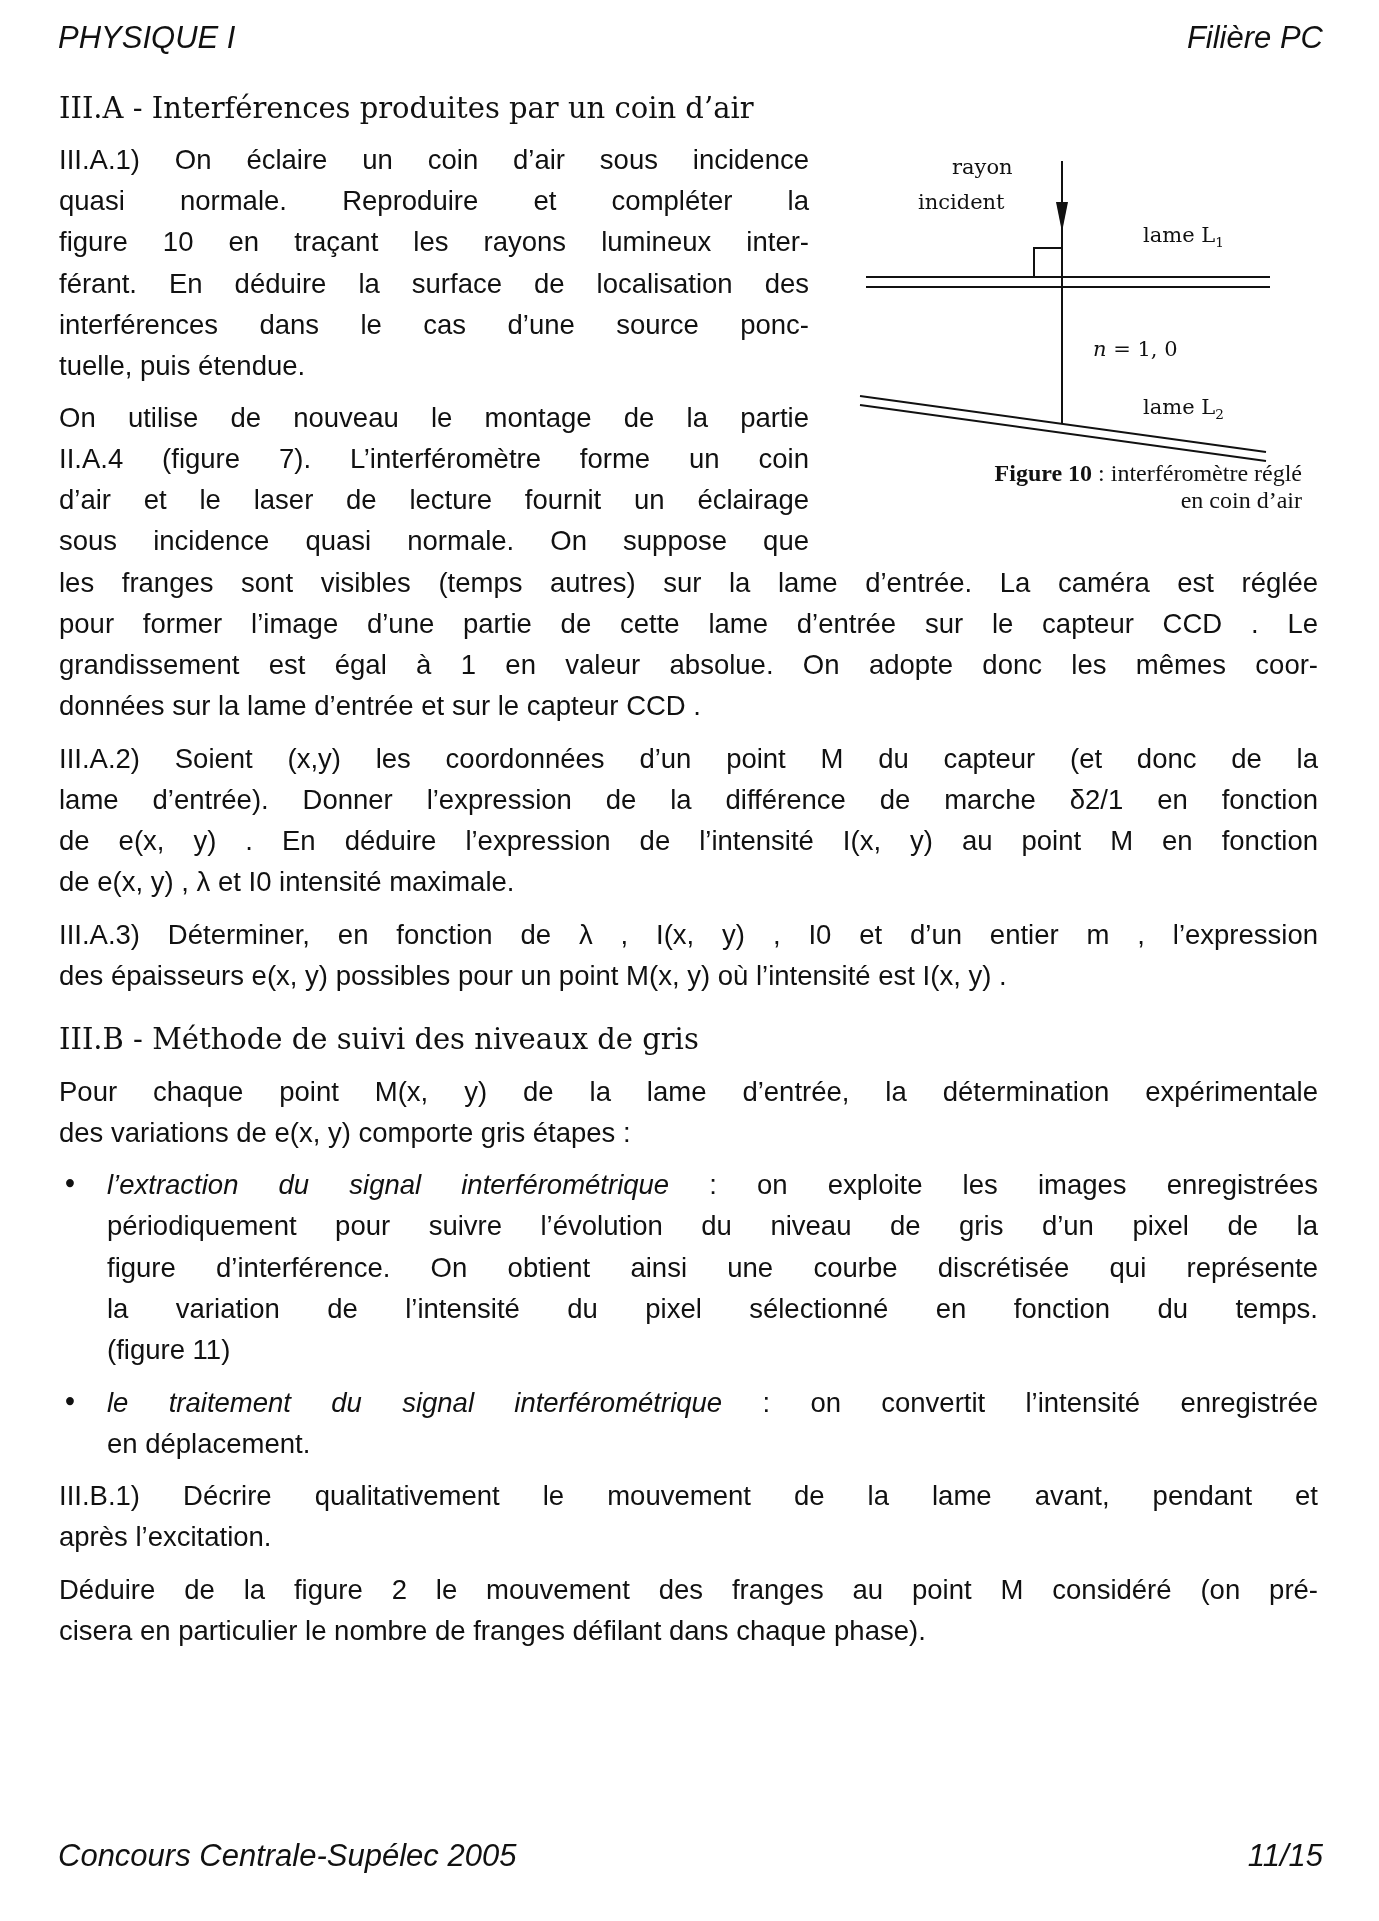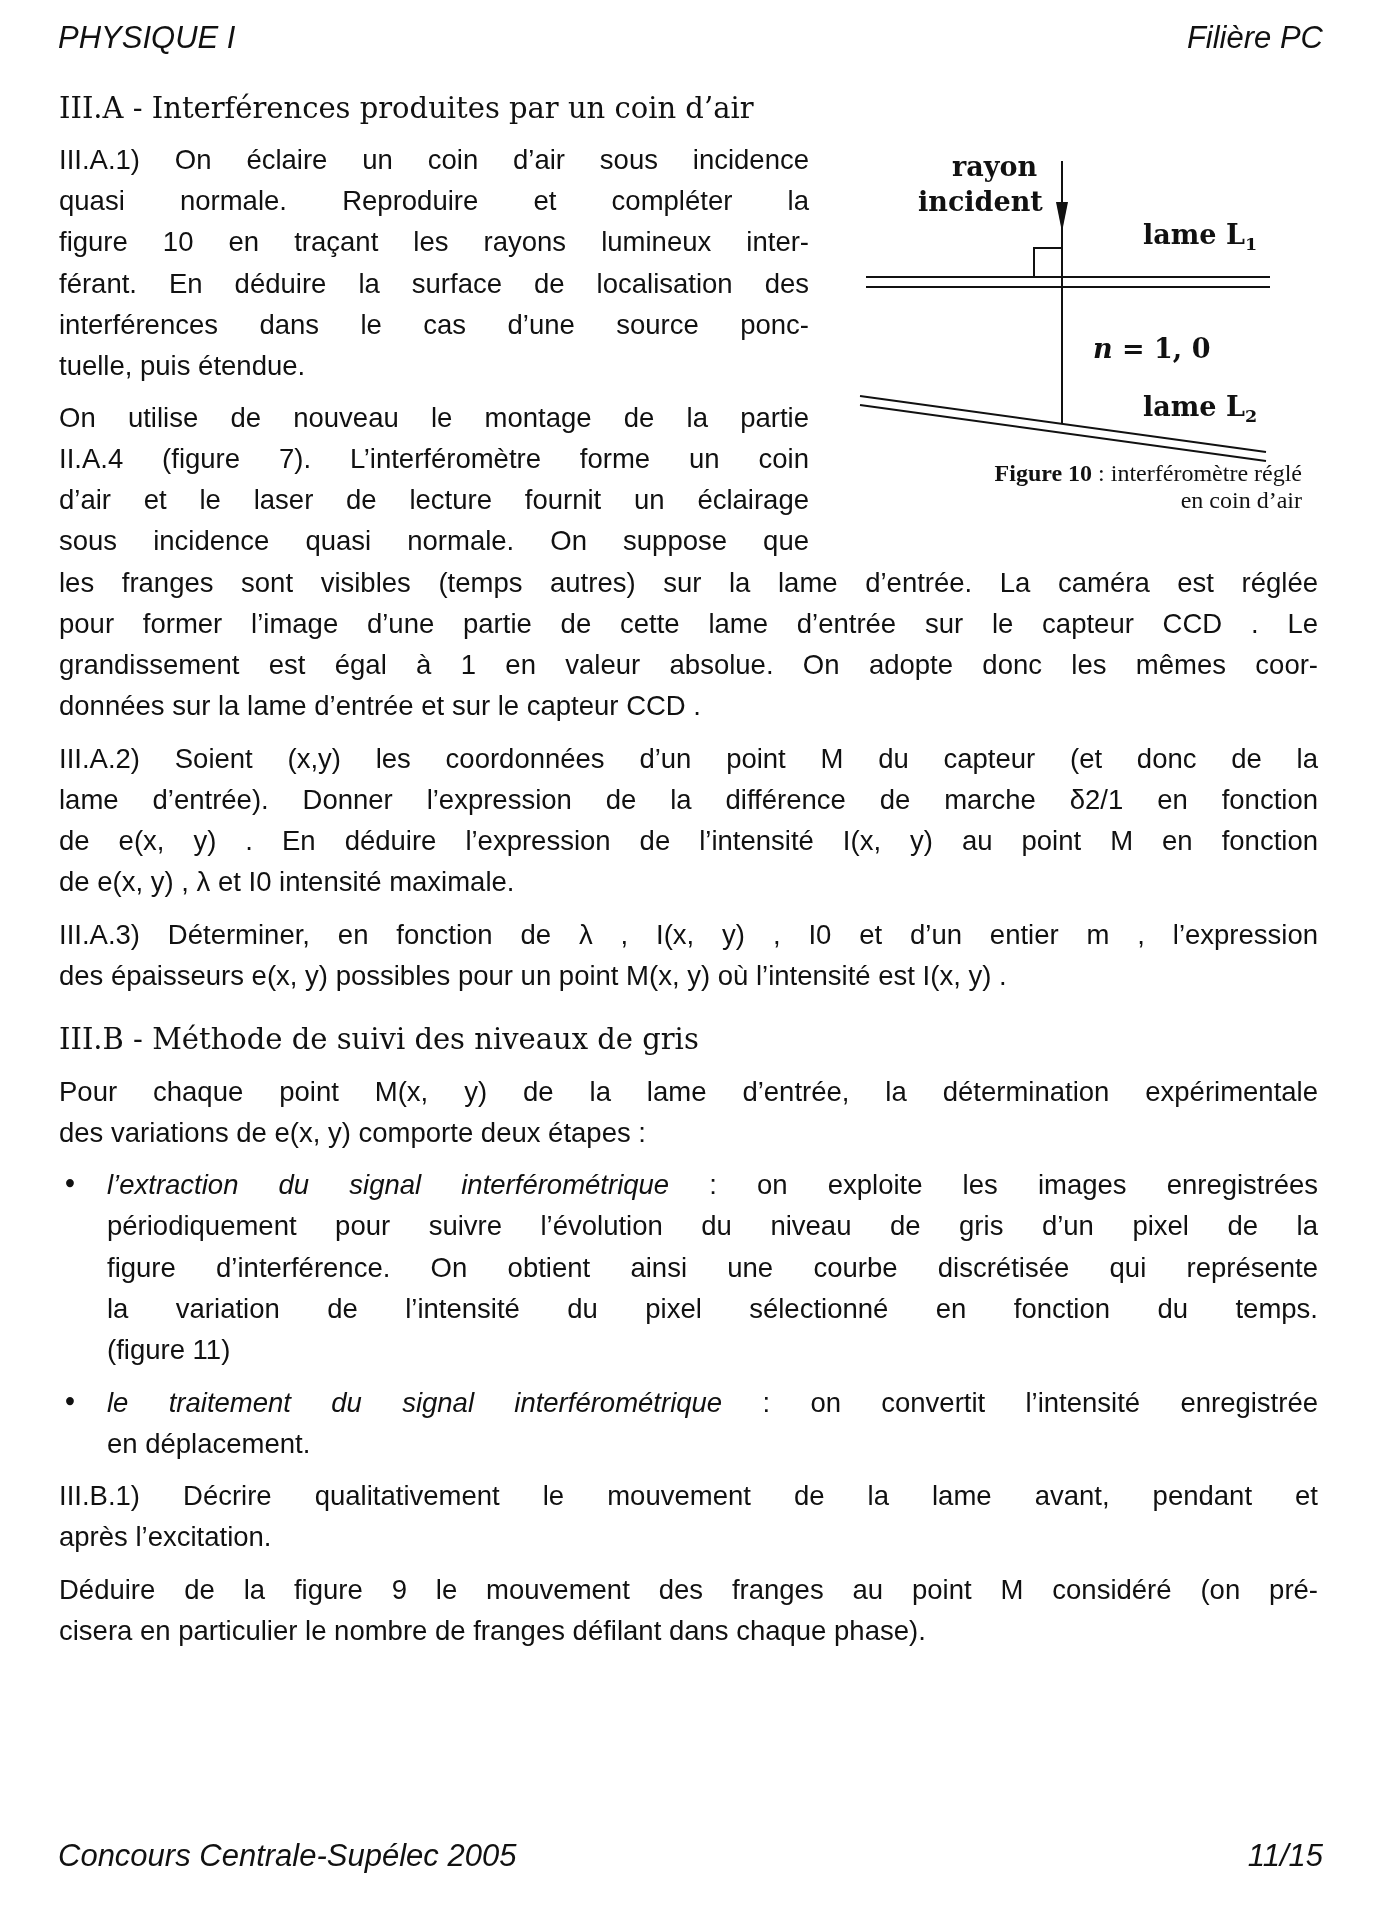--- a/index.html
+++ b/index.html
@@ -8,21 +8,21 @@
   .line { position: absolute; left: 59px; font-family: Liberation Sans, sans-serif; font-size: 27.5px; line-height: 40px; white-space: nowrap; text-align: justify; text-align-last: justify; }
   .line.last { text-align-last: left; }
   .full { width: 1259px; }
   .narrow { width: 750px; }
   .heading { position: absolute; left: 59px; font-family: "DejaVu Serif", serif; font-weight: normal; font-size: 29px; line-height: 40px; white-space: nowrap; }
   .ind { left: 107px; }
   .ind.full { width: 1211px; }
   .bullet { position: absolute; left: 62px; font-family: "DejaVu Serif", serif; font-size: 27px; line-height: 40px; }
   .it { font-style: italic; }
   sub { font-size: 0.65em; vertical-align: -0.35em; }
-  .fig-label { position: absolute; font-family: "DejaVu Serif", serif; font-size: 27px; line-height: 34px; white-space: nowrap; font-weight: bold; }
+  .fig-label { position: absolute; font-family: "DejaVu Serif", serif; font-size: 21px; line-height: 34px; white-space: nowrap; }
   .caption { position: absolute; font-family: Liberation Serif, serif; font-size: 24px; line-height: 27px; text-align: right; width: 480px; left: 822px; white-space: nowrap; }
   svg.fig { position: absolute; left: 0; top: 0; }
 </style>
 </head>
 <body>
 
 <div class="hdr" style="left:58px; top:20px;">PHYSIQUE I</div>
 <div class="hdr" style="right:56px; top:20px;">Filière PC</div>
 
 <div class="heading" style="top:88px;">III.A - Interférences produites par un coin d’air</div>
@@ -56,21 +56,21 @@
 
 <div>
   <div class="line full" style="top:915px;">III.A.3)  Déterminer, en fonction de λ , I(x, y) , I0 et d’un entier m , l’expression</div>
   <div class="line full last" style="top:956px;">des épaisseurs e(x, y) possibles pour un point M(x, y) où l’intensité est I(x, y) .</div>
 </div>
 
 <div class="heading" style="top:1019px;">III.B - Méthode de suivi des niveaux de gris</div>
 
 <div>
   <div class="line full" style="top:1072px;">Pour chaque point M(x, y) de la lame d’entrée, la détermination expérimentale</div>
-  <div class="line full last" style="top:1113px;">des variations de e(x, y) comporte deux étapes :</div>
+  <div class="line full last" style="top:1113px;">des variations de e(x, y) comporte gris étapes :</div>
 </div>
 
 <div>
   <div>
     <div class="bullet" style="top:1165px;">•</div>
     <div class="line ind full" style="top:1165px;"><span class="it">l’extraction du signal interférométrique</span><span> : on exploite les images enregistrées</span></div>
     <div class="line ind full" style="top:1206px;">périodiquement pour suivre l’évolution du niveau de gris d’un pixel de la</div>
     <div class="line ind full" style="top:1248px;">figure d’interférence. On obtient ainsi une courbe discrétisée qui représente</div>
     <div class="line ind full" style="top:1289px;">la variation de l’intensité du pixel sélectionné en fonction du temps.</div>
     <div class="line ind full last" style="top:1330px;">(figure 11)</div>
@@ -81,21 +81,21 @@
     <div class="line ind full last" style="top:1424px;">en déplacement.</div>
   </div>
 </div>
 
 <div>
   <div class="line full" style="top:1476px;">III.B.1)  Décrire qualitativement le mouvement de la lame avant, pendant et</div>
   <div class="line full last" style="top:1517px;">après l’excitation.</div>
 </div>
 
 <div>
-  <div class="line full" style="top:1570px;">Déduire de la figure 9 le mouvement des franges au point M considéré (on pré-</div>
+  <div class="line full" style="top:1570px;">Déduire de la figure 2 le mouvement des franges au point M considéré (on pré-</div>
   <div class="line full last" style="top:1611px;">cisera en particulier le nombre de franges défilant dans chaque phase).</div>
 </div>
 
 <div>
   <svg class="fig" width="1379" height="520">
     <line x1="1062" y1="161" x2="1062" y2="423" stroke="#111" stroke-width="2"></line>
     <polygon points="1056,202 1068,202 1062,232" fill="#111"></polygon>
     <polyline points="1034,277 1034,248 1062,248" fill="none" stroke="#111" stroke-width="2"></polyline>
     <line x1="866" y1="277" x2="1270" y2="277" stroke="#111" stroke-width="2"></line>
     <line x1="866" y1="287" x2="1270" y2="287" stroke="#111" stroke-width="2"></line>

